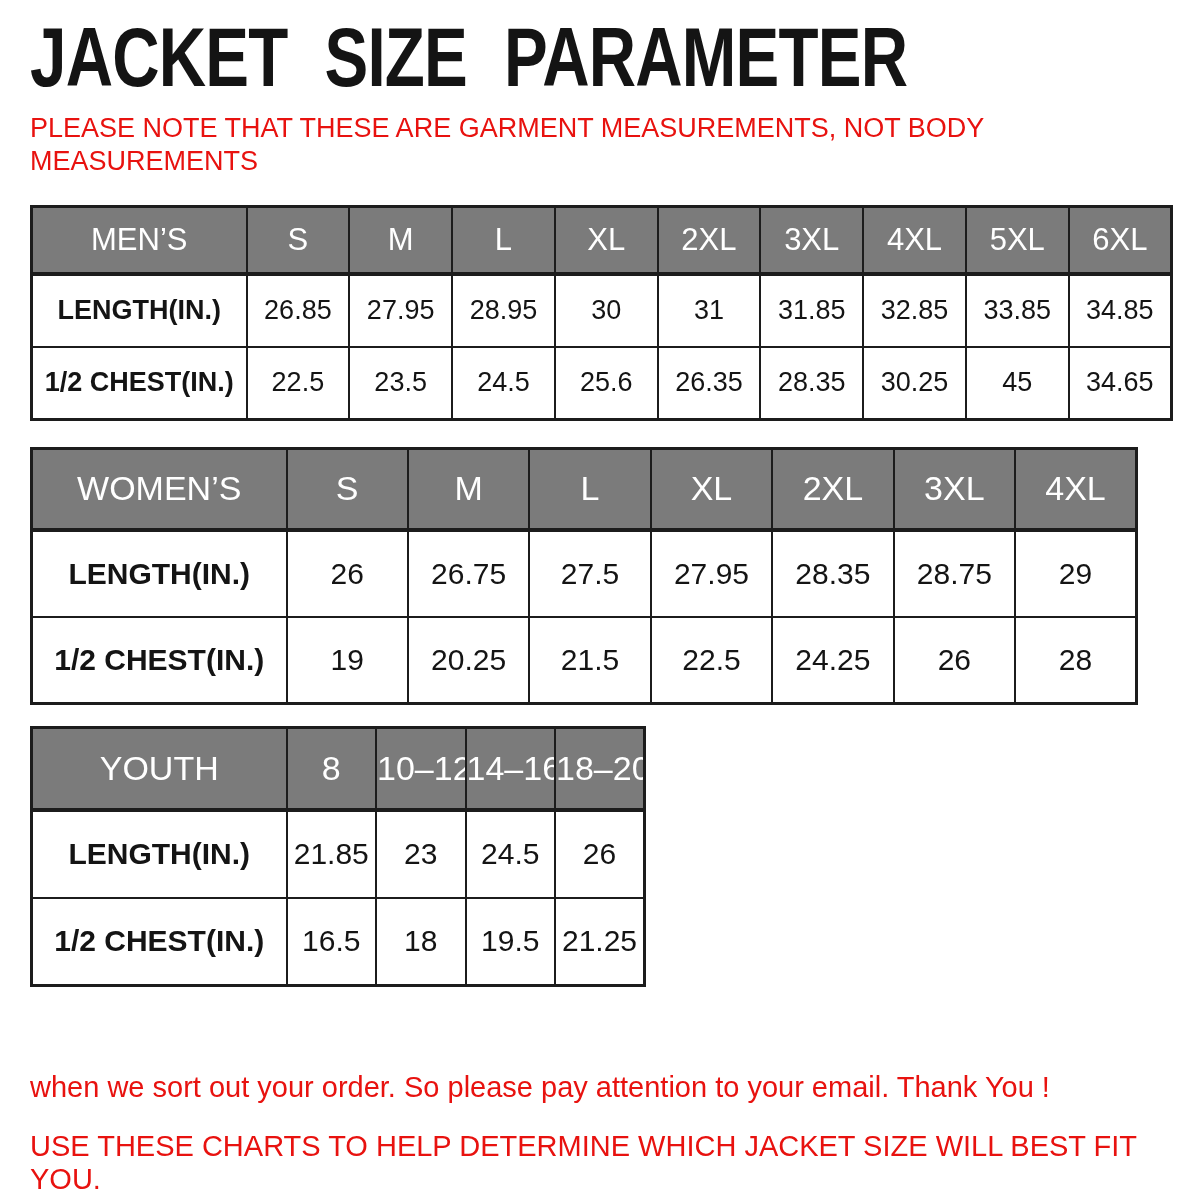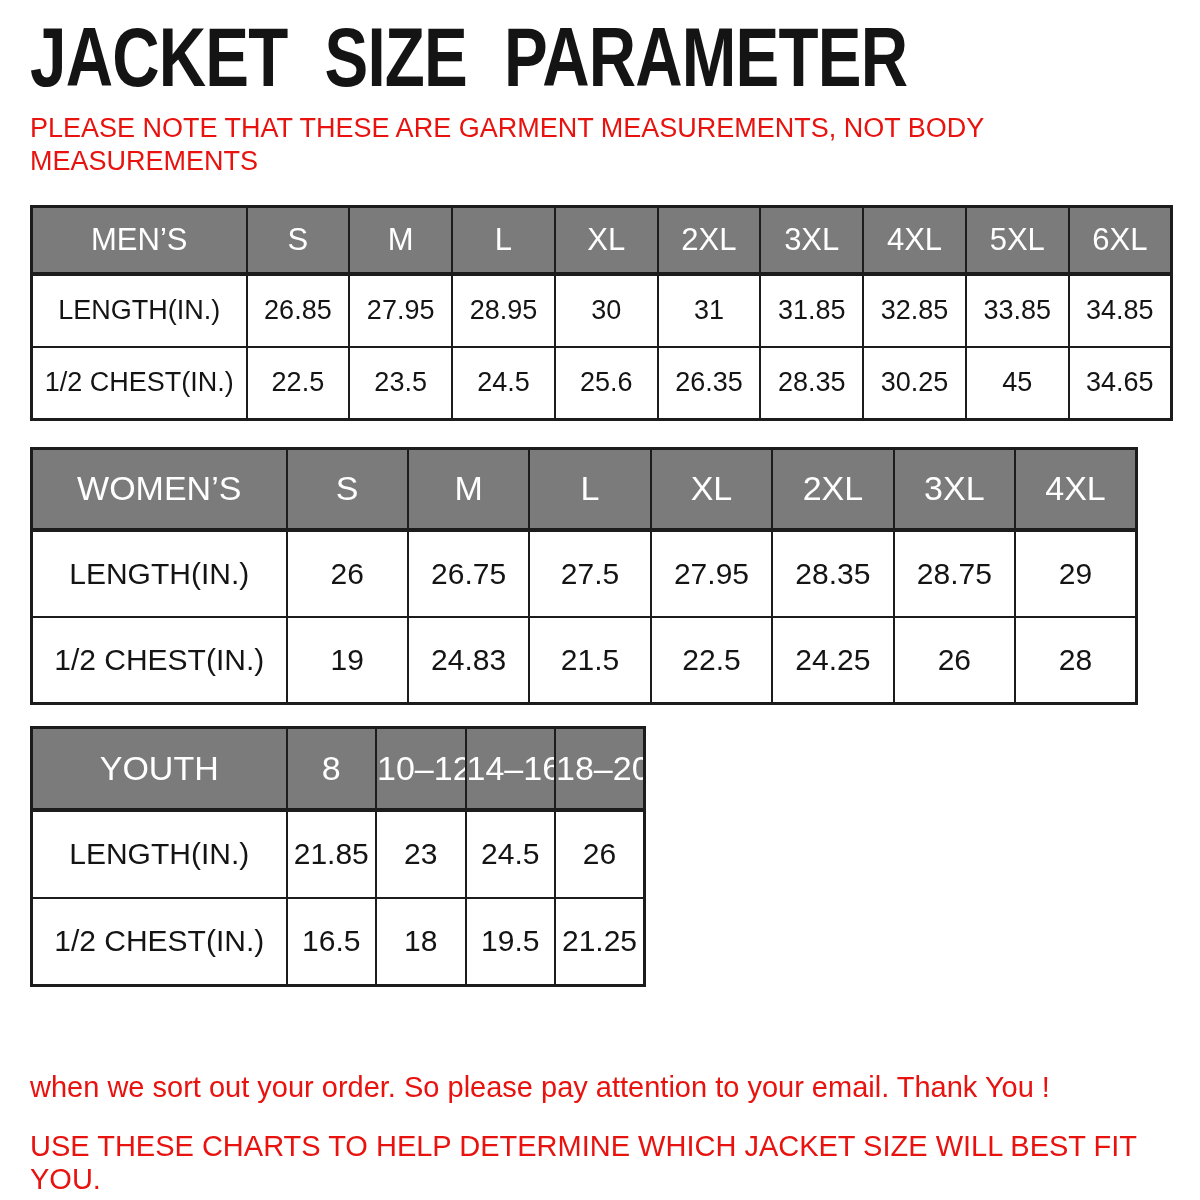--- a/index.html
+++ b/index.html
@@ -35,21 +35,21 @@
   .tbl{border:3px solid var(--line);margin-top:26px;}
   .tbl th,.tbl td{
     border:2px solid var(--line);
     text-align:center;vertical-align:middle;padding:0;
     overflow:hidden;white-space:nowrap;
   }
   .tbl thead th{
     background:var(--hdr-gray);color:#ffffff;font-weight:normal;
     border-bottom-width:4px;
   }
-  .tbl .lbl{font-weight:normal;}
+  .tbl .lbl{font-weight:bold;}
 
   .mens{width:1143px;}
   .mens thead th{height:64px;font-size:31px;}
   .mens tbody td{height:70px;font-size:27px;}
 
   .womens{width:1108px;}
   .womens thead th{height:78px;font-size:34px;}
   .womens tbody td{height:84px;font-size:30px;}
 
   .youth{width:616px;margin-top:21px;}
@@ -160,21 +160,21 @@
         <td>26.75</td>
         <td>27.5</td>
         <td>27.95</td>
         <td>28.35</td>
         <td>28.75</td>
         <td>29</td>
       </tr>
       <tr>
         <td class="lbl">1/2 CHEST(IN.)</td>
         <td>19</td>
-        <td>24.83</td>
+        <td>20.25</td>
         <td>21.5</td>
         <td>22.5</td>
         <td>24.25</td>
         <td>26</td>
         <td>28</td>
       </tr>
     </tbody>
   </table>
 
   <table class="tbl youth">

